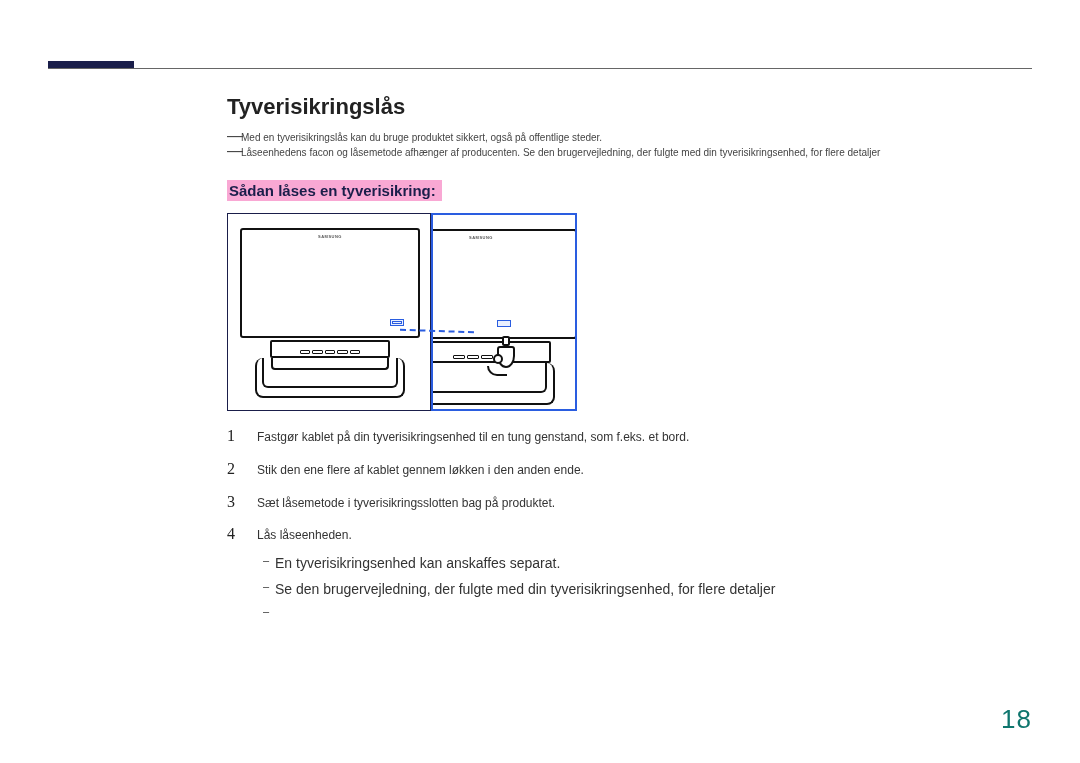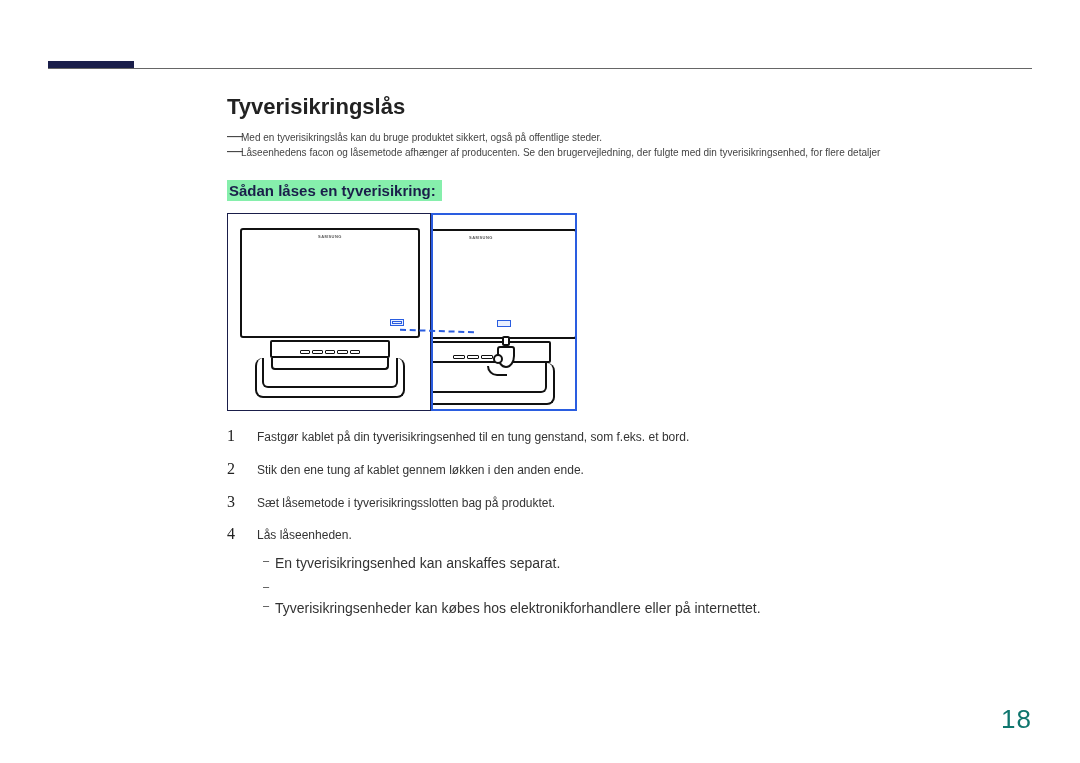--- a/index.html
+++ b/index.html
@@ -5,21 +5,21 @@
   * { box-sizing: border-box; margin: 0; padding: 0; }
   html, body { width: 1080px; height: 763px; background: #fff; font-family: "Helvetica Neue", Arial, sans-serif; color: #222; }
   .page { position: relative; width: 1080px; height: 763px; padding: 42px 48px 32px 21px; }
   .hr-top { position: absolute; top: 68px; left: 48px; right: 48px; border-top: 1px solid #666; }
   .hr-tab { position: absolute; top: 61px; left: 48px; width: 86px; height: 8px; background: #1a1e4a; }
   .content { margin-top: 52px; margin-left: 206px; }
   .h2 { font-size: 22px; font-weight: 600; color: #222; margin-bottom: 10px; }
   .note { display: flex; align-items: flex-start; font-size: 10px; color: #444; line-height: 1.5; margin-top: 0; }
   .note .dash { width: 14px; flex: 0 0 14px; font-size: 16px; color: #444; line-height: 12px; position: relative; top: 0; }
   .note .txt { flex: 1; }
-  .h3 { display: inline-block; font-size: 15px; font-weight: 700; color: #1a1e4a; background: #86efac; padding: 2px 6px 2px 2px; margin-top: 20px; margin-bottom: 12px; }
+  .h3 { display: inline-block; font-size: 15px; font-weight: 700; color: #1a1e4a; background: #f9a8d4; padding: 2px 6px 2px 2px; margin-top: 20px; margin-bottom: 12px; }
   .figure-row { display: flex; gap: 0; margin-bottom: 16px; }
   .fig1 { width: 204px; height: 198px; border: 1px solid #1a1e4a; position: relative; background: #fff; }
   .fig2 { width: 146px; height: 198px; border: 2px solid #2a5de0; position: relative; background: #fff; }
   .dashed-line { position: absolute; border-top: 2px dashed #2a5de0; top: 117px; left: 173px; width: 74px; transform: rotate(2deg); z-index: 3; }
 
   
   .mon-wrap1 { position: absolute; left: 12px; top: 14px; width: 180px; }
   .bezel1 { width: 180px; height: 110px; border: 2px solid #111; border-radius: 3px; background: #fff; position: relative; }
   .brand1 { position: absolute; top: 4px; left: 50%; transform: translateX(-50%); font-size: 4px; letter-spacing: 0.5px; color: #555; font-weight: 700; }
   .slot1 { position: absolute; bottom: 10px; right: 14px; width: 14px; height: 7px; border: 1px solid #2a5de0; background: #eaf0ff; }
@@ -132,40 +132,40 @@
       </div>
     </div>
 
     <div class="steps">
       <div class="step">
         <div class="step-num">1</div>
         <div class="step-txt">Fastgør kablet på din tyverisikringsenhed til en tung genstand, som f.eks. et bord.</div>
       </div>
       <div class="step">
         <div class="step-num">2</div>
-        <div class="step-txt">Stik den ene tung af kablet gennem løkken i den anden ende.</div>
+        <div class="step-txt">Stik den ene flere af kablet gennem løkken i den anden ende.</div>
       </div>
       <div class="step">
         <div class="step-num">3</div>
         <div class="step-txt">Sæt låsemetode i tyverisikringsslotten bag på produktet.</div>
       </div>
       <div class="step">
         <div class="step-num">4</div>
         <div class="step-txt">Lås låseenheden.</div>
       </div>
       <div class="sub">
         <div class="sub-item">
           <span class="d">‒</span>
           <span class="t">En tyverisikringsenhed kan anskaffes separat.</span>
         </div>
         <div class="sub-item">
           <span class="d">‒</span>
+          <span class="t">Se den brugervejledning, der fulgte med din tyverisikringsenhed, for flere detaljer</span>
         </div>
         <div class="sub-item">
           <span class="d">‒</span>
-          <span class="t">Tyverisikringsenheder kan købes hos elektronikforhandlere eller på internettet.</span>
         </div>
       </div>
     </div>
   </div>
 
   <div class="page-num">18</div>
 </div>
 
 </body></html>

